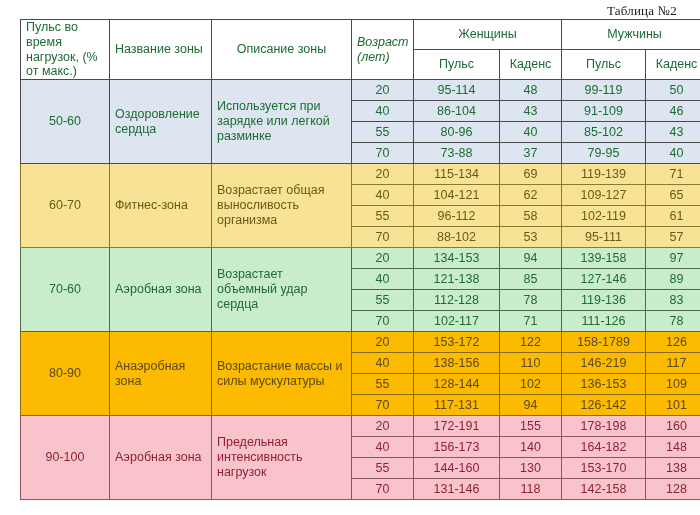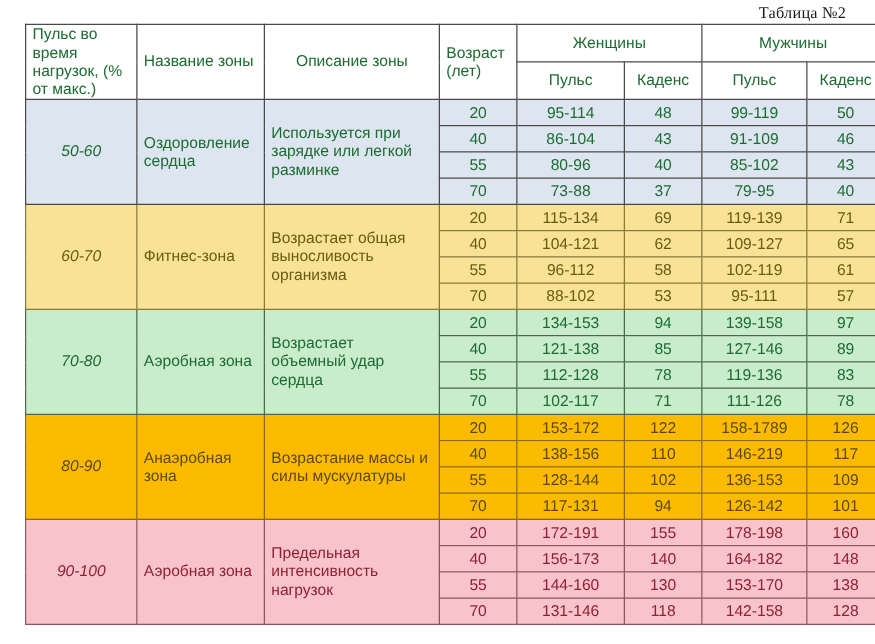--- a/index.html
+++ b/index.html
@@ -62,37 +62,37 @@
     color: #1d6b32;
     font-size: 13px;
     text-align: left;
     vertical-align: middle;
   }
   .hd-c { text-align: center; }
   .hd-grp { text-align: center; font-size: 13px; }
   .hd-pulse-head { vertical-align: top; padding-top: 4px; line-height: 1.22; margin-left: 24px; }
   .hd-name { vertical-align: middle; }
   .hd-desc { text-align: center; }
-  .hd-age { text-align: left; line-height: 1.2; }
+  .hd-age { text-align: left; line-height: 1.2; font-style: italic; }
 
   
   col.c-pct   { width: 89px; }
   col.c-name  { width: 102px; }
   col.c-desc  { width: 140px; }
   col.c-age   { width: 62px; }
   col.c-wp    { width: 86px; }
   col.c-wc    { width: 62px; }
   col.c-mp    { width: 84px; }
   col.c-mc    { width: 62px; }
 
   
   .c-center { text-align: center; }
   .c-desc-cell { text-align: left; line-height: 1.2; padding-left: 6px; }
   .c-zone-cell { text-align: left; line-height: 1.2; }
-  .c-pct-cell { text-align: center; font-style: italic; }
+  .c-pct-cell { text-align: center; }
 
   
   tr.z-blue   td { background: #dde6f0; color: #1d6b32; }
   tr.z-yellow td { background: #f8e296; color: #6b5a12; }
   tr.z-green  td { background: #c9edcb; color: #1d6b32; }
   tr.z-orange td { background: #fcba00; color: #5d4a06; }
   tr.z-pink   td { background: #f9c3cc; color: #8d2233; }
 
   tr.z-yellow td { border-color: #8a7a30; }
   tr.z-orange td { border-color: #8a6a10; }
@@ -195,21 +195,21 @@
           <td class="c-center">61</td>
         </tr>
         <tr class="z-yellow rowh">
           <td class="c-center">70</td>
           <td class="c-center">88-102</td>
           <td class="c-center">53</td>
           <td class="c-center">95-111</td>
           <td class="c-center">57</td>
         </tr>
         <tr class="z-green rowh">
-          <td class="c-pct-cell" rowspan="4">70-80</td>
+          <td class="c-pct-cell" rowspan="4">70-60</td>
           <td class="c-zone-cell" rowspan="4">Аэробная зона</td>
           <td class="c-desc-cell" rowspan="4">Возрастает объемный удар сердца</td>
           <td class="c-center">20</td>
           <td class="c-center">134-153</td>
           <td class="c-center">94</td>
           <td class="c-center">139-158</td>
           <td class="c-center">97</td>
         </tr>
         <tr class="z-green rowh">
           <td class="c-center">40</td>

